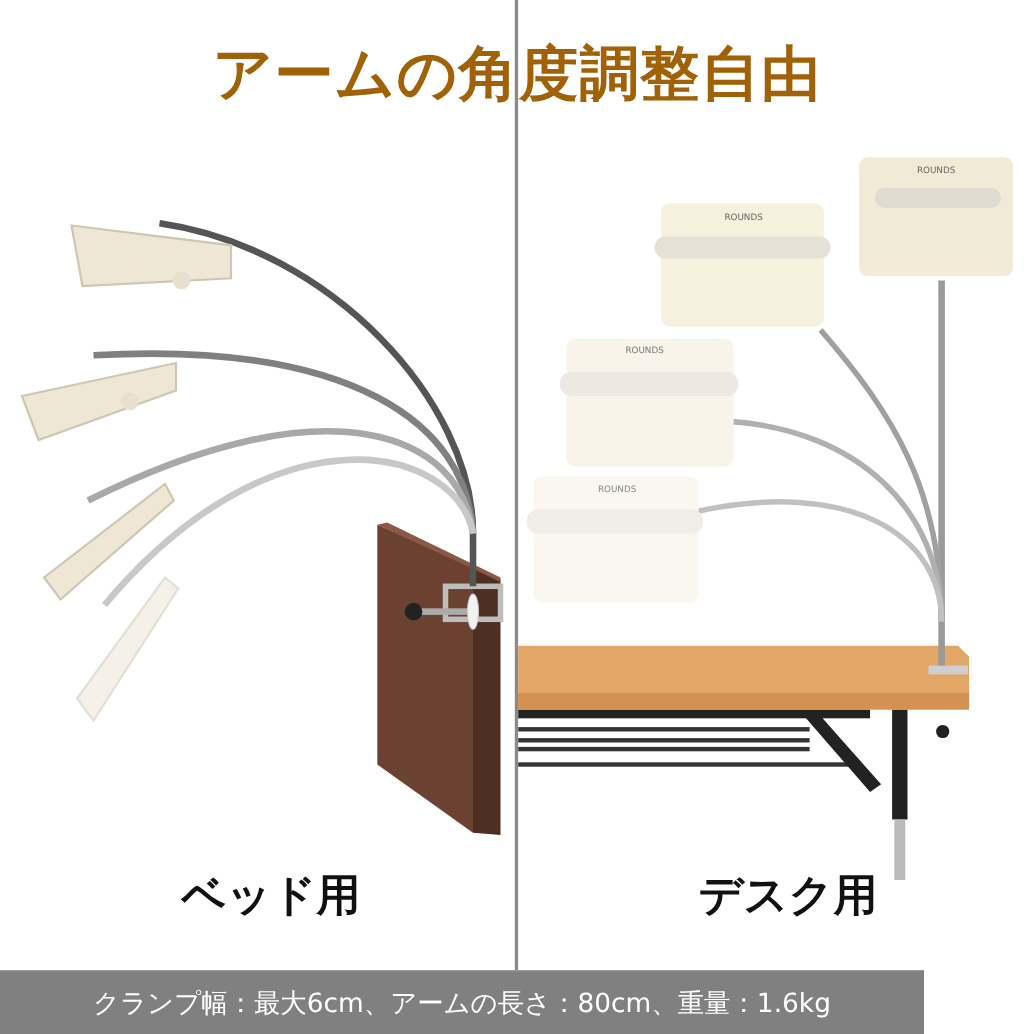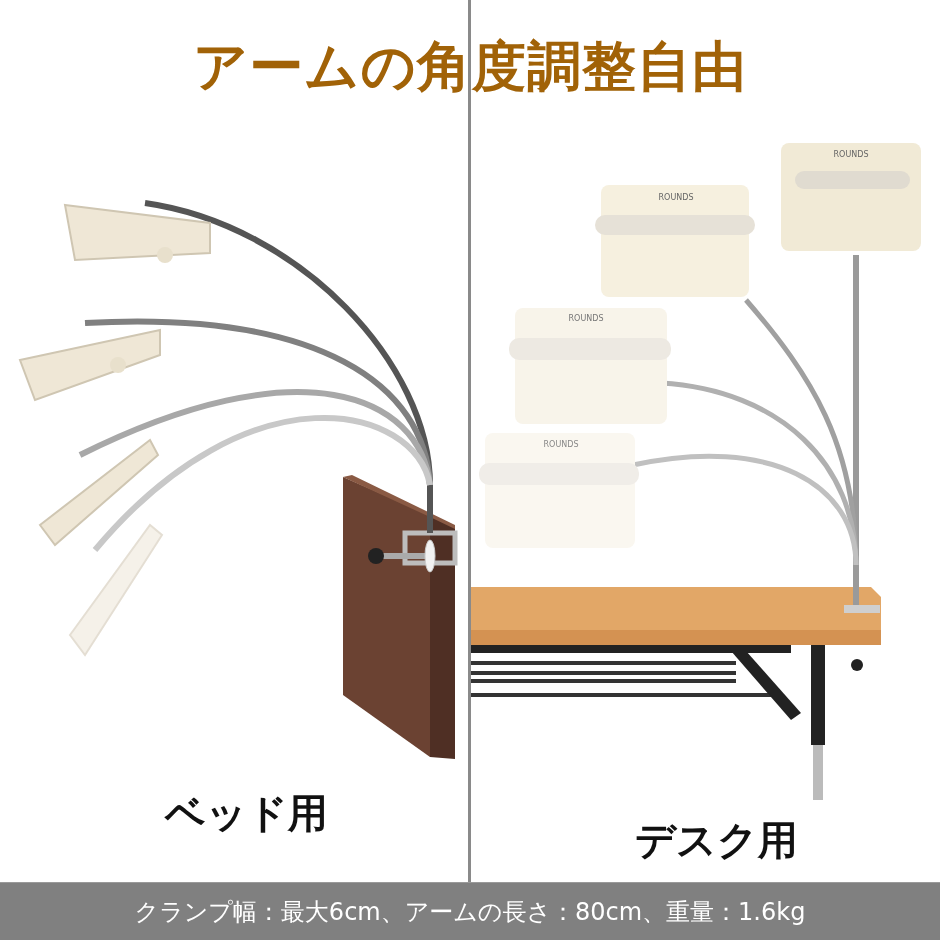--- a/index.html
+++ b/index.html
@@ -10,23 +10,23 @@
     line-height: 70px;
   }
   .divider { position: absolute; left: 468px; top: 0; width: 3px; height: 882px; background: #8a8a8a; z-index: 2; }
   .panel { position: absolute; top: 18px; height: 882px; margin-top: 27px; }
   .panel.left { left: 0; width: 468px; }
   .panel.right { left: 471px; width: 469px; }
   .caption {
     position: absolute; top: 786px; font-size: 40px; font-weight: bold; color: #111; z-index: 3;
   }
   .caption.left { left: 165px; }
-  .caption.right { left: 635px; margin-top: 27px; }
+  .caption.right { left: 635px; }
   .footer {
-    position: absolute; left: 0; top: 882px; width: 940px; height: 58px; background: #808080;
+    position: absolute; left: 0; top: 882px; width: 840px; height: 58px; background: #808080;
     color: #ffffff; text-align: center; font-size: 24px; line-height: 58px; z-index: 3;
     border-top: 1px solid #9a9a9a;
   }
   svg { position: absolute; left: 0; top: 0; }
 </style>
 </head>
 <body>
 
 <div class="panel left">
   <svg width="468" height="882" viewBox="0 0 468 882">

